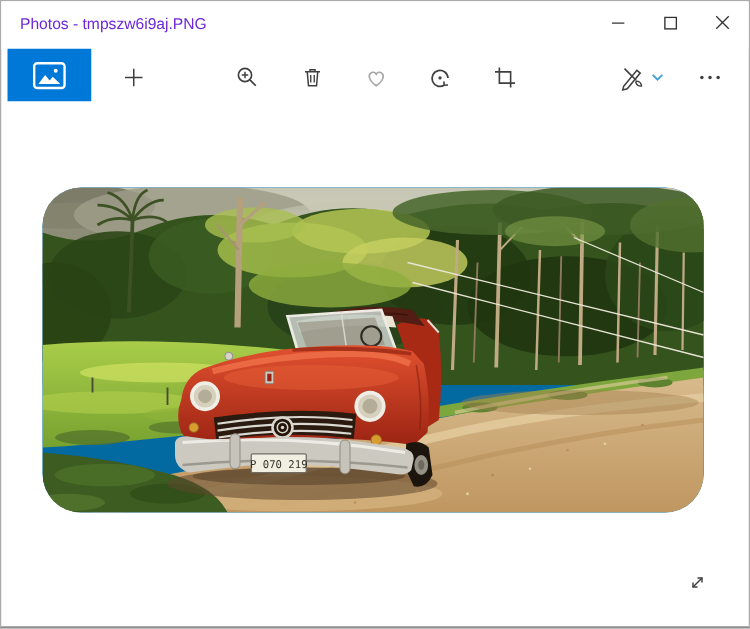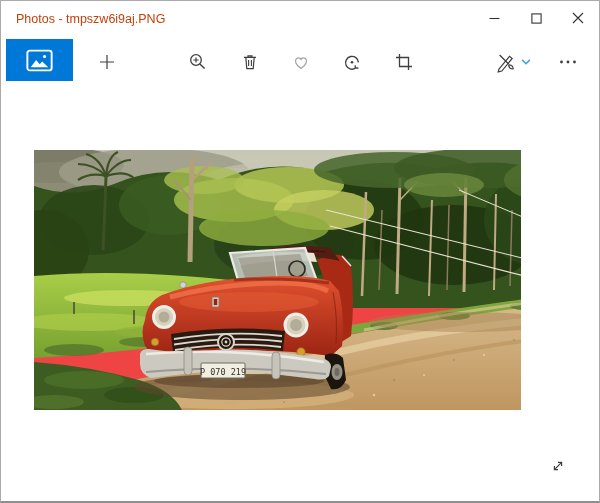--- a/index.html
+++ b/index.html
@@ -3,21 +3,21 @@
 <meta charset="utf-8">
 <style>
   * { box-sizing: border-box; }
   html,body { margin:0; padding:0; background:#ffffff; font-family:"Liberation Sans", sans-serif; }
   .window {
     position:relative; width:600px; height:503px; background:#ffffff;
     border:1px solid #ababab; border-bottom:2px solid #8f8f8f; overflow:hidden;
   }
   
   .titlebar { position:absolute; top:0; left:0; right:0; height:38px; background:#ffffff; }
-  .title { position:absolute; left:15px; top:11px; font-size:12.5px; color:#c2410c; white-space:nowrap; }
+  .title { position:absolute; left:15px; top:11px; font-size:12.5px; color:#6d28d9; white-space:nowrap; }
   .win-controls { position:absolute; right:0; top:0; display:flex; }
   .win-btn { width:42px; height:34px; background:transparent; border:none; padding:0;
              display:flex; align-items:center; justify-content:center; cursor:pointer; }
   
   .see-all {
     position:absolute; left:5px; top:38px; width:67px; height:42px;
     background:#0078d7; border:none; padding:0; cursor:pointer;
     display:flex; align-items:center; justify-content:center;
   }
   .tb-btn {
@@ -28,22 +28,23 @@
   .tb-btn.add    { left:86px; }
   .tb-btn.zoomin { left:177px; }
   .tb-btn.del    { left:229px; }
   .tb-btn.fav    { left:280px; }
   .tb-btn.rot    { left:331px; }
   .tb-btn.crop   { left:383px; }
   .tb-btn.edit   { left:486px; width:54px; gap:2px; }
   .tb-btn.more   { left:547px; }
   
   .photo {
-    position:absolute; left:33px; top:149px; width:487px; height:260px; overflow:hidden;
-    background:#ef4444;
+    position:absolute; left:33px; top:149px; width:529px; height:260px; overflow:hidden;
+    background:#0369a1;
+    border-radius:31px;
   }
   .fullscreen-btn {
     position:absolute; left:543px; top:451px; width:28px; height:28px;
     background:transparent; border:none; padding:0; cursor:pointer;
     display:flex; align-items:center; justify-content:center;
   }
   svg { display:block; }
 </style>
 </head>
 <body>

